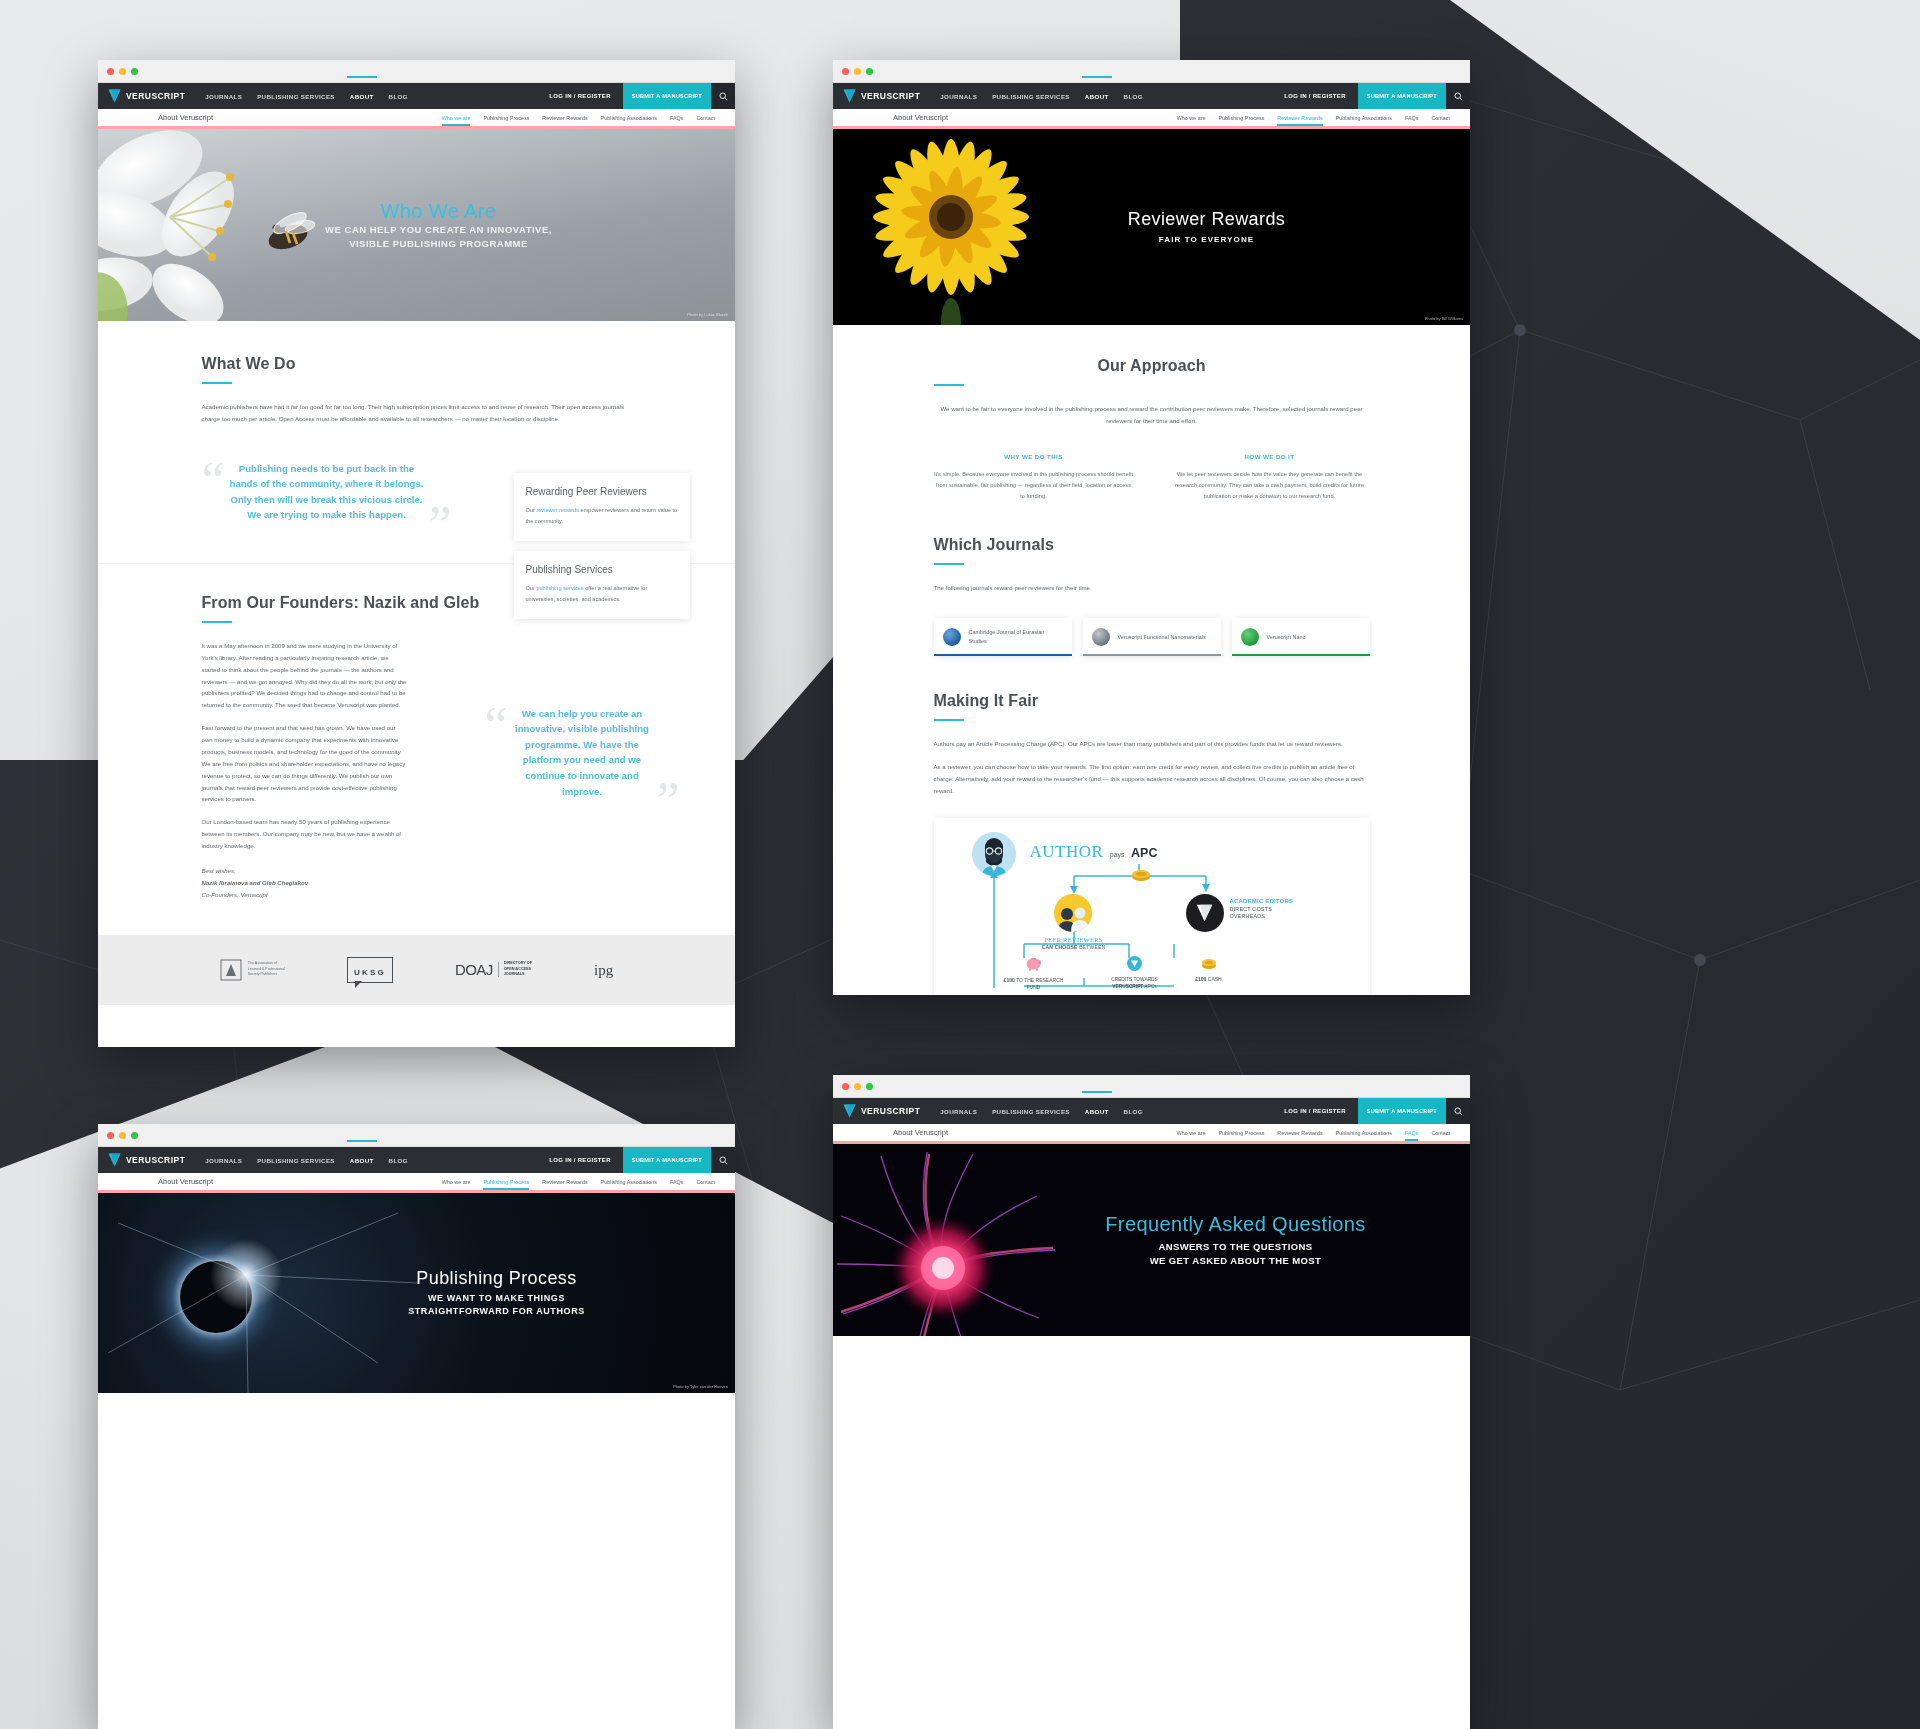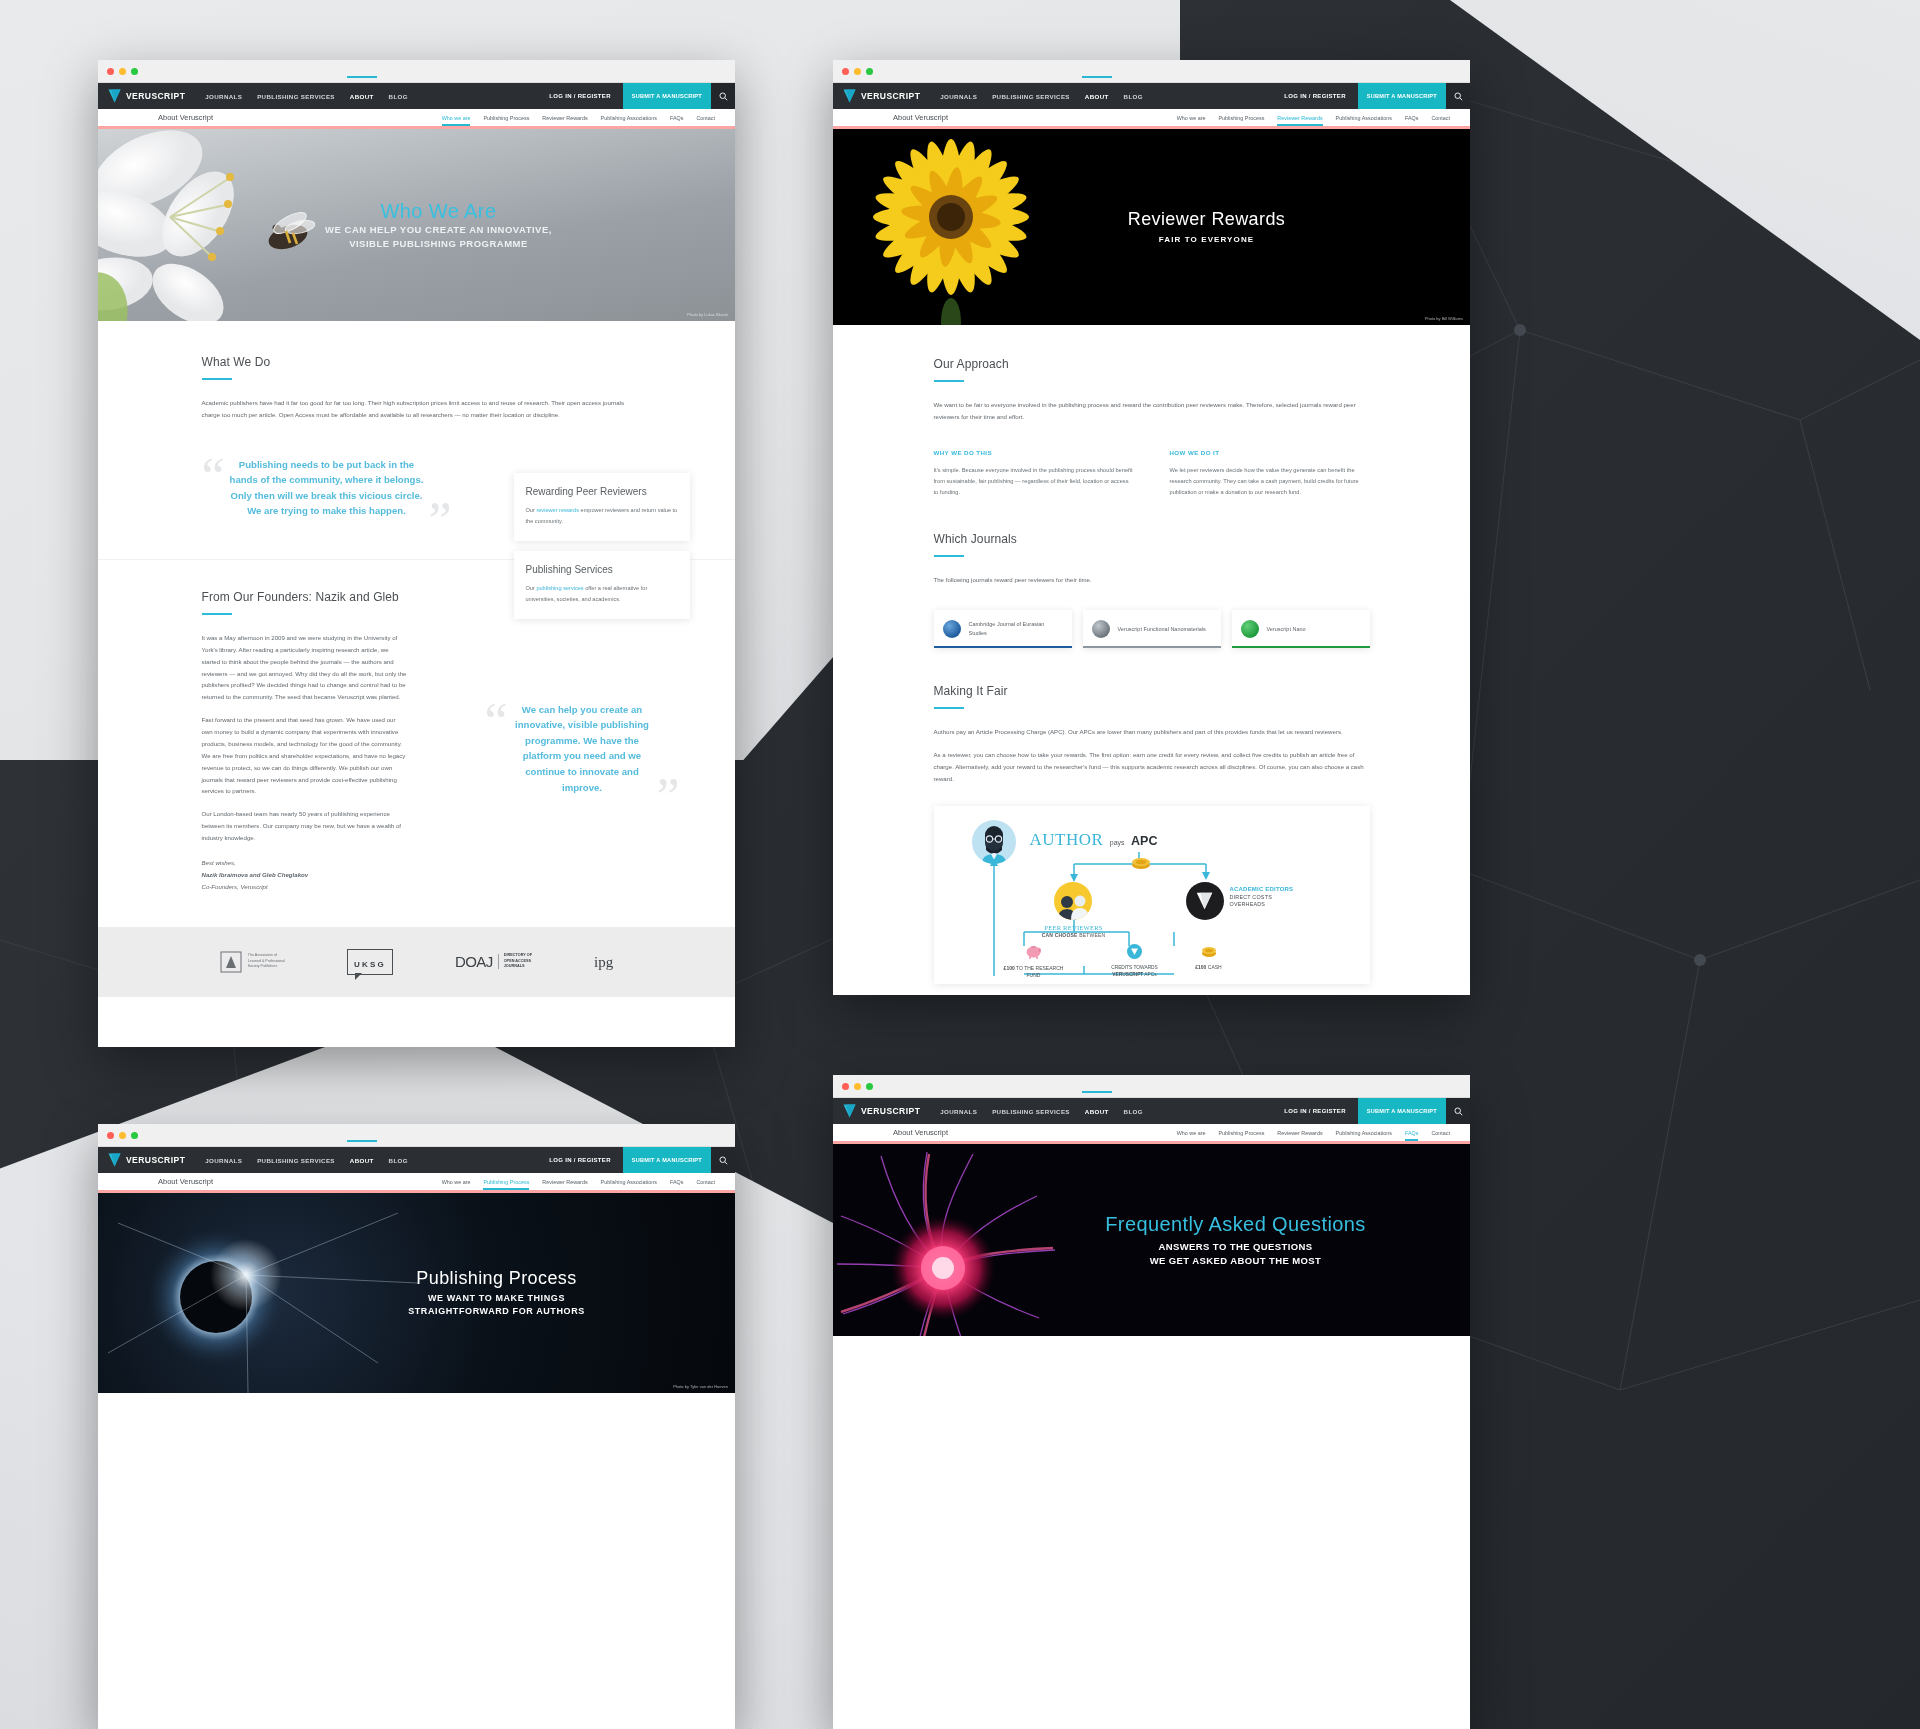--- a/index.html
+++ b/index.html
@@ -230,23 +230,23 @@
 
   
   .hero4 { height: 192px; background: #05030a; }
   .hero4 h1 { color: #37bfe0; font-size: 20px; font-weight: 300; }
   .hero4 .hero-sub { color: #fff; font-size: 9.5px; margin-top: 4px; letter-spacing: .4px; }
 
   
   .section { padding: 30px 0; }
   .section-inner { width: 500px; margin: 0 auto; position: relative; }
   .sec-title {
-    font-size: 12px;
+    font-size: 16px;
     color: #4b5054;
-    font-weight: 400;
+    font-weight: 700;
     letter-spacing: .1px;
   }
   .rule {
     width: 30px; height: 2px;
     background: #2cbbd8;
     margin: 9px 0 17px;
   }
   .body-text {
     font-size: 6.1px;
     line-height: 1.95;
@@ -677,21 +677,21 @@
       </g>
       <ellipse cx="118" cy="205" rx="10" ry="24" fill="#2e4f1b" opacity=".9"></ellipse>
     </svg>
     <div class="hero-inner" style="padding-left:110px;">
       <h1>Reviewer Rewards</h1>
       <div class="hero-sub">FAIR TO EVERYONE</div>
     </div>
     <span class="photo-credit">Photo by Bill Williams</span>
   </div>
 
-  <div class="section" style="padding:32px 0 12px;">
+  <div class="section" style="padding:32px 0 12px;text-align:center;">
     <div class="section-inner" style="width:436px;">
       <h2 class="sec-title">Our Approach</h2>
       <div class="rule"></div>
       <p class="body-text">We want to be fair to everyone involved in the publishing process and reward the contribution peer reviewers make. Therefore, selected journals reward peer reviewers for their time and effort.</p>
 
       <div class="cols2">
         <div class="col">
           <h4>WHY WE DO THIS</h4>
           <p>It's simple. Because everyone involved in the publishing process should benefit from sustainable, fair publishing — regardless of their field, location or access to funding.</p>
         </div>

